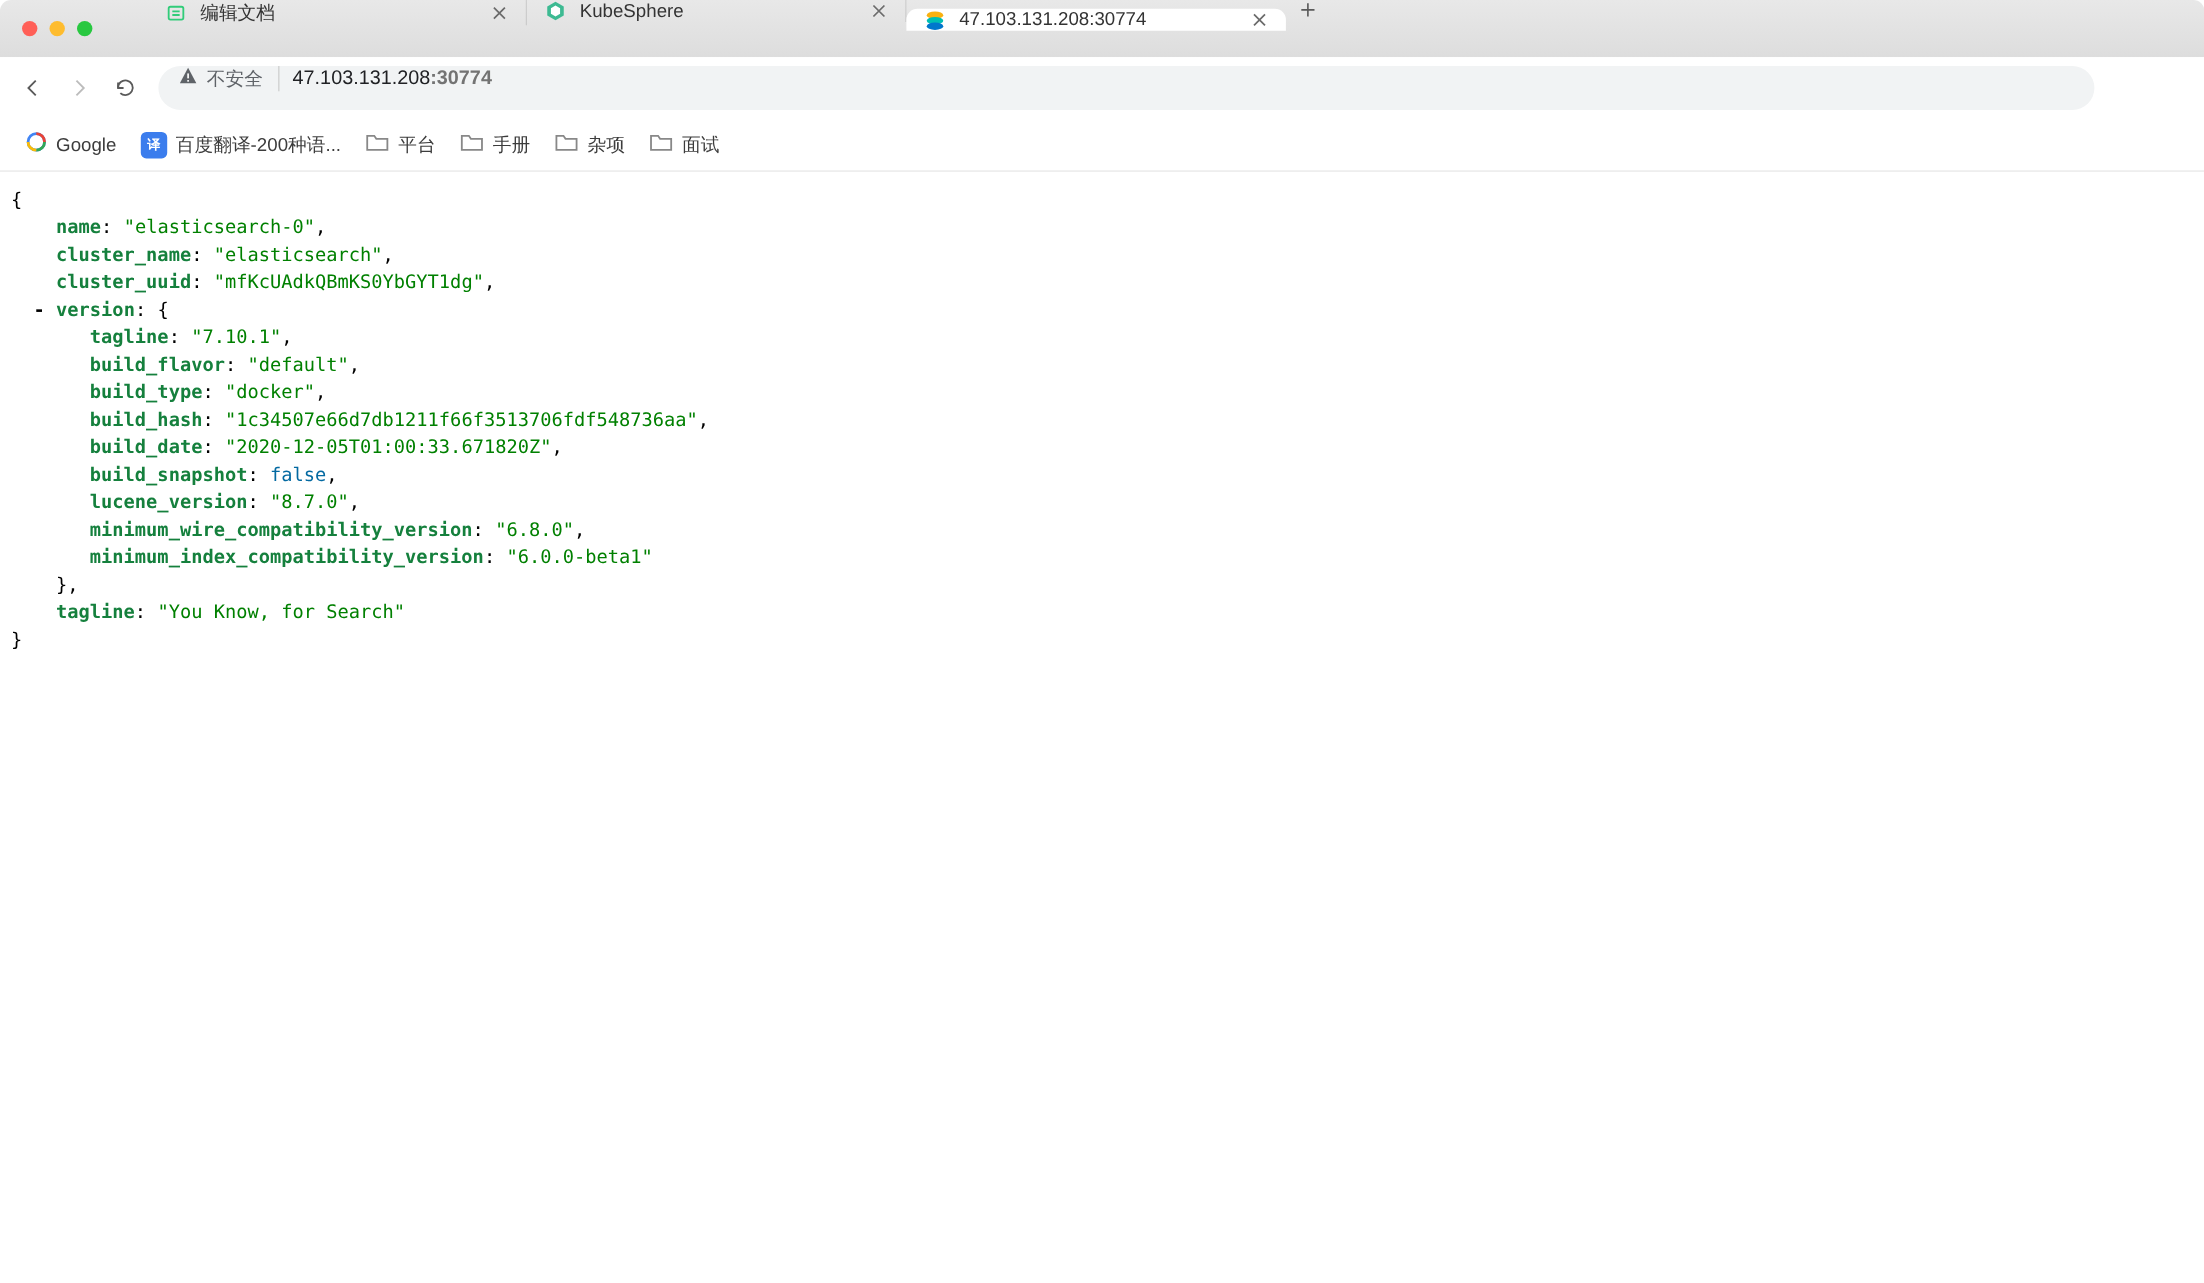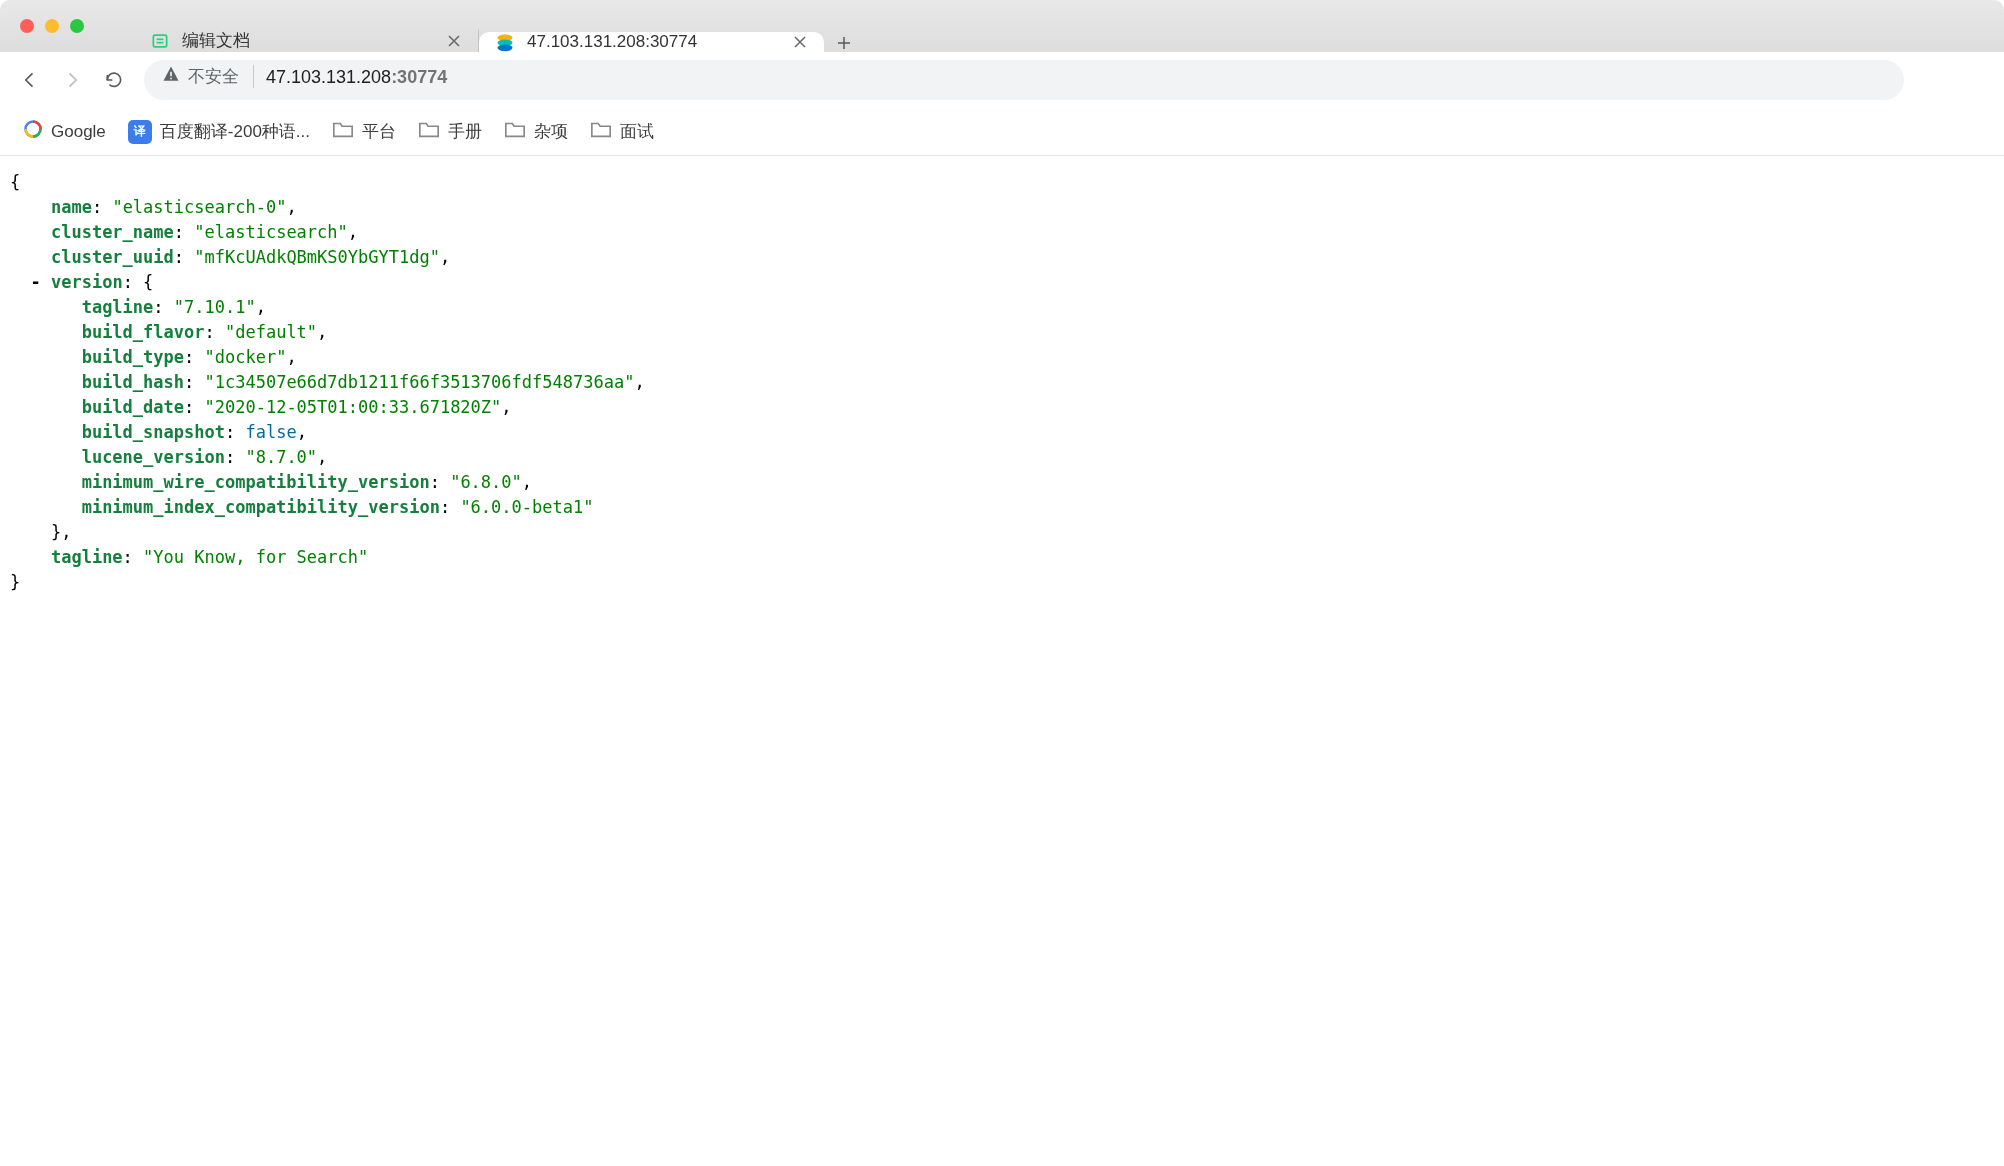--- a/index.html
+++ b/index.html
@@ -22,21 +22,21 @@
       padding: 0 20px;
       align-items: center;
     }
     .tl { width: 14px; height: 14px; border-radius: 50%; }
     .tl-red { background: #ff5f57; }
     .tl-yellow { background: #febc2e; }
     .tl-green { background: #28c840; }
     .tab-row {
       display: flex;
       flex: 1;
-      align-items: flex-end;
+      align-items: flex-start;
       height: 100%;
       margin-left: 30px;
     }
     .tab {
       display: flex;
       align-items: center;
       padding: 0 16px;
       gap: 12px;
       width: 345px;
       font-size: 17px;
@@ -90,25 +90,25 @@
       width: 24px; height: 24px;
       display: flex; align-items: center; justify-content: center;
       color: #5a5a5a;
       cursor: pointer;
     }
     .nav-btn.disabled { color: #bcbcbc; }
     .nav-btn svg { width: 20px; height: 20px; }
     .omnibox {
       flex: 1;
       display: flex;
-      align-items: flex-end;
+      align-items: flex-start;
       background: #f1f3f4;
       border-radius: 24px;
       height: 40px;
-      padding: 12px 18px;
+      padding: 0 18px;
       gap: 12px;
       max-width: 1760px;
     }
     .omni-warn {
       display: flex; align-items: center; gap: 8px;
       color: #5f6368;
       font-size: 17px;
       padding-right: 14px;
       border-right: 1px solid #c8c8c8;
     }
@@ -166,20 +166,34 @@
   <div class="tab-row">
     <div class="tab inactive">
       <span class="tab-favicon">
         <svg viewBox="0 0 24 24">
             <rect x="4" y="5" width="16" height="14" rx="2" fill="none" stroke="#31cc79" stroke-width="2"></rect>
             <line x1="8" y1="10" x2="16" y2="10" stroke="#31cc79" stroke-width="2"></line>
             <line x1="8" y1="14" x2="16" y2="14" stroke="#31cc79" stroke-width="2"></line>
           </svg>
       </span>
       <span class="tab-title">编辑文档</span>
+      <span class="tab-close">
+        <svg viewBox="0 0 16 16">
+            <path d="M3 3 L13 13 M13 3 L3 13" stroke="#6b6b6b" stroke-width="1.6" fill="none"></path>
+          </svg>
+      </span>
+    </div>
+    <div class="tab inactive">
+      <span class="tab-favicon">
+        <svg viewBox="0 0 24 24">
+            <polygon points="12,2 21,7 21,17 12,22 3,17 3,7" fill="#3dba92"></polygon>
+            <polygon points="12,6 17,9 17,15 12,18 7,15 7,9" fill="#fff"></polygon>
+          </svg>
+      </span>
+      <span class="tab-title">KubeSphere</span>
       <span class="tab-close">
         <svg viewBox="0 0 16 16">
             <path d="M3 3 L13 13 M13 3 L3 13" stroke="#6b6b6b" stroke-width="1.6" fill="none"></path>
           </svg>
       </span>
     </div>
     <div class="tab active">
       <span class="tab-favicon">
         <svg viewBox="0 0 24 24">
             <ellipse cx="12" cy="7" rx="9" ry="4" fill="#f9b110"></ellipse>

